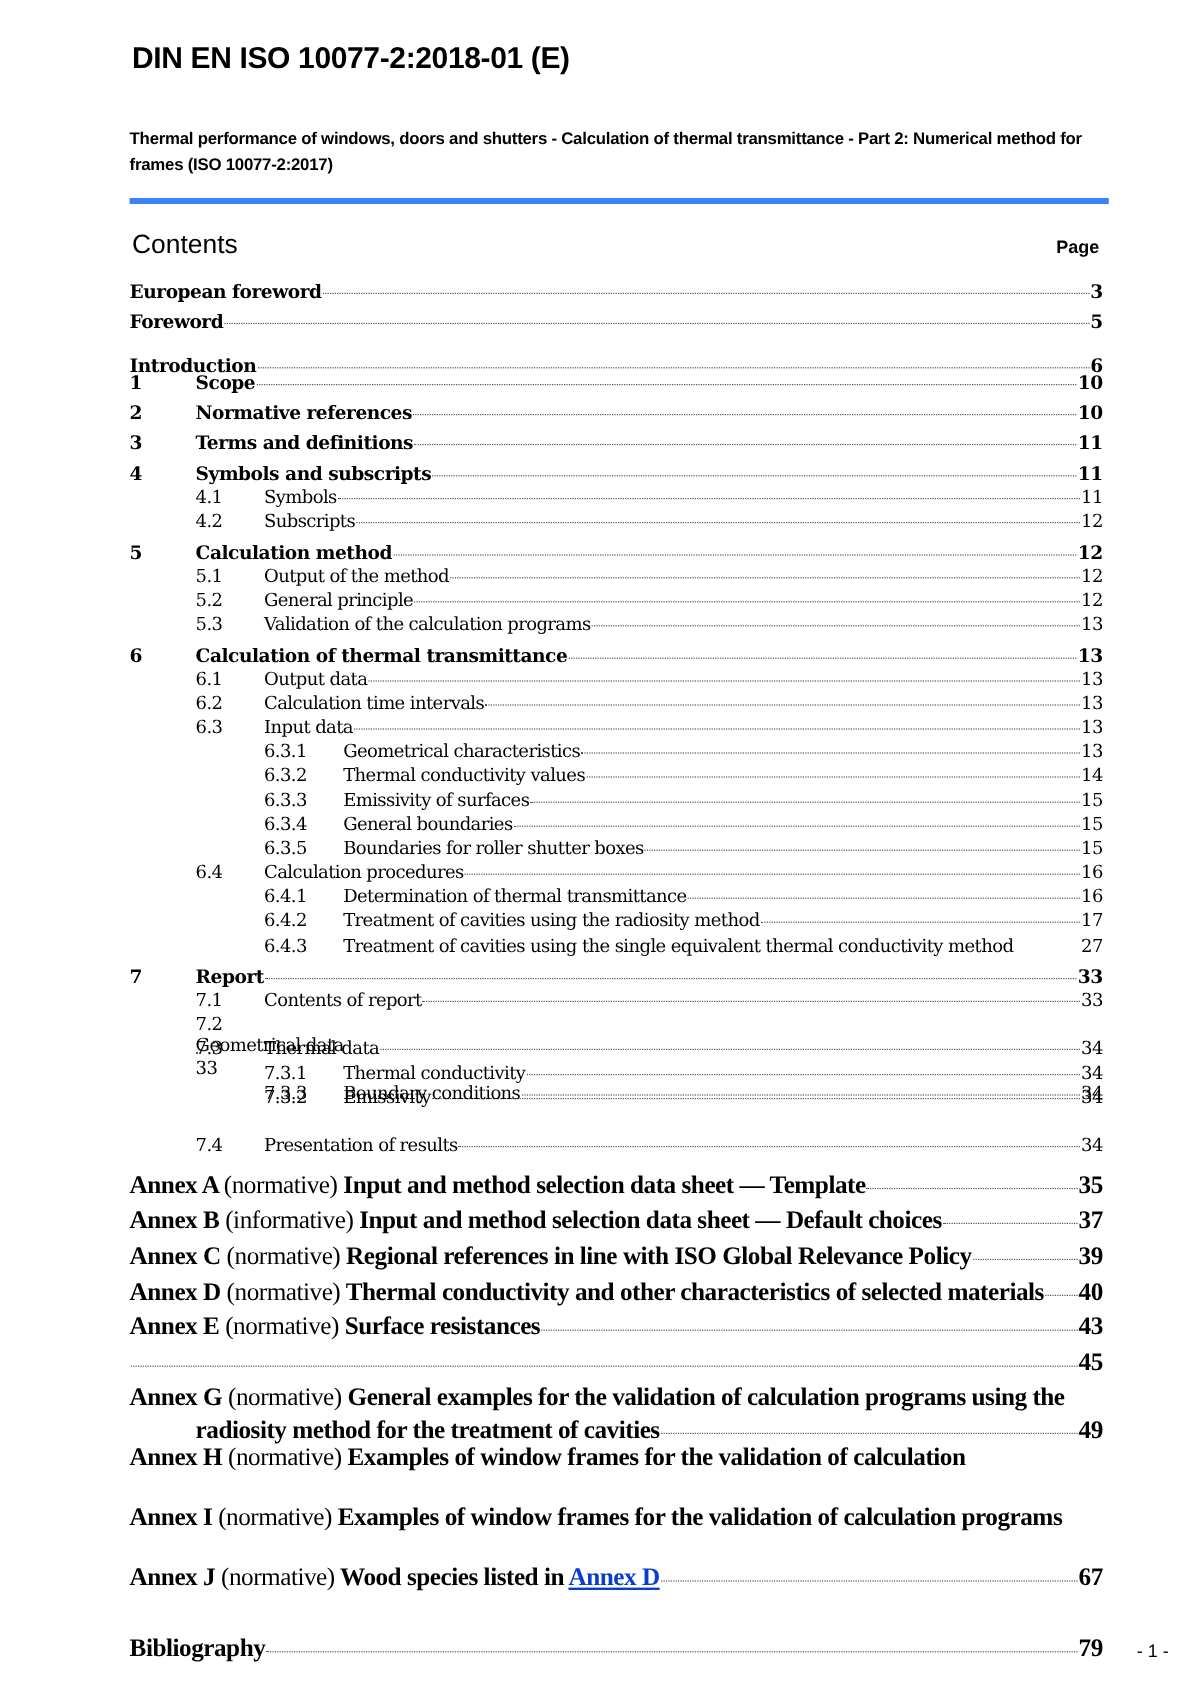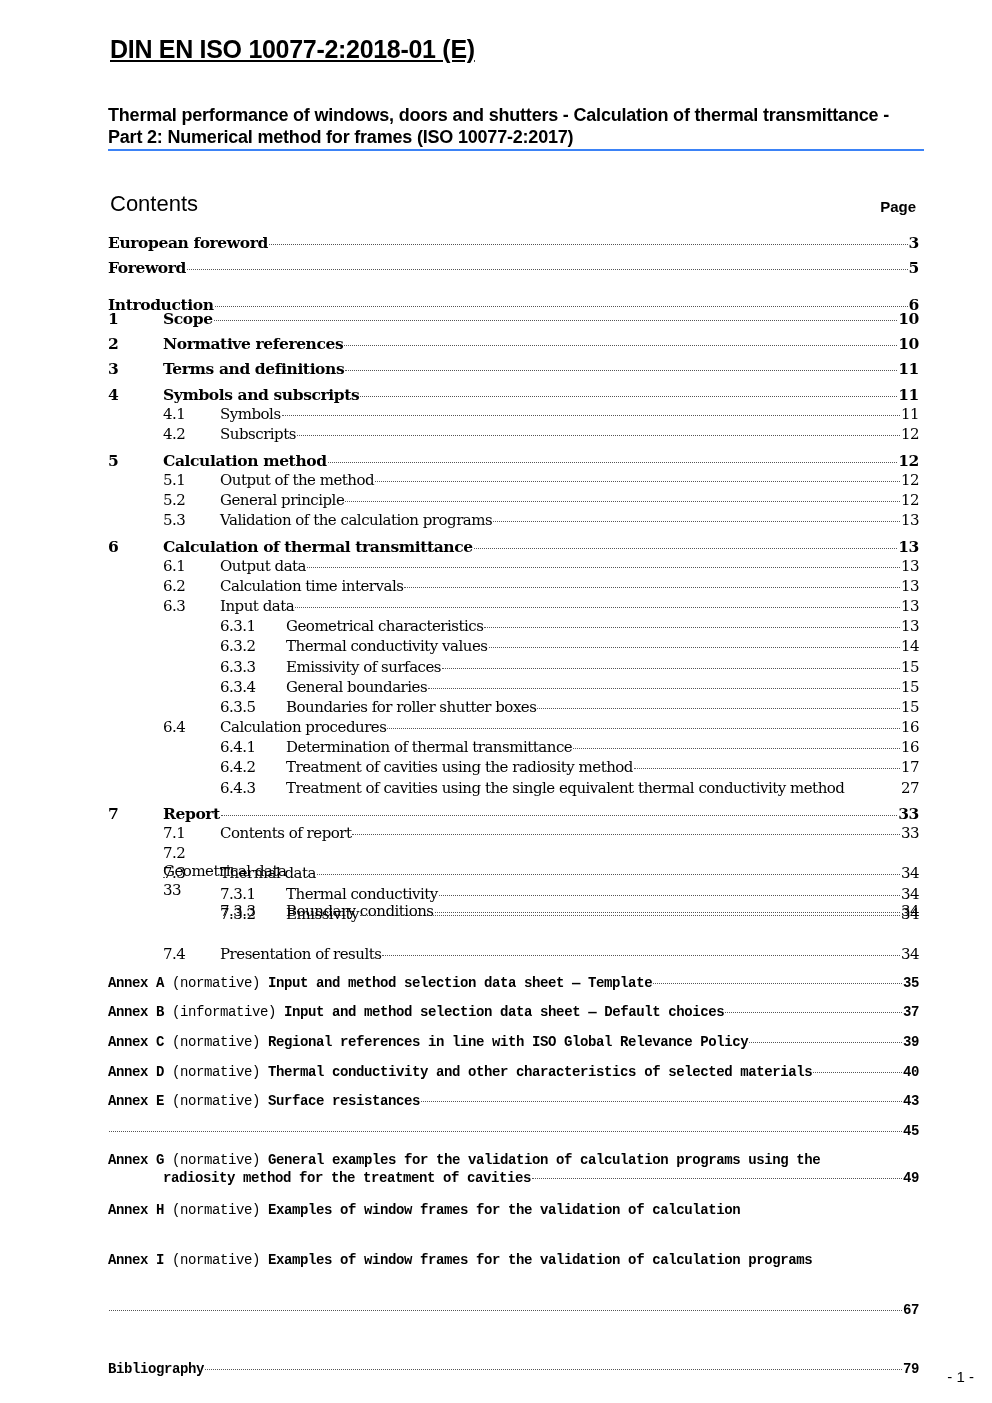--- a/index.html
+++ b/index.html
@@ -1,32 +1,32 @@
 <!DOCTYPE html>
 <html><head>
 <meta charset="utf-8">
 <style>
   html, body { margin: 0; padding: 0; background: #ffffff; }
   body { width: 992px; height: 1403px; position: relative; overflow: hidden; color: #000; }
-  .doc-id { position: absolute; left: 110px; top: 35px; font-family: "Liberation Sans", sans-serif; font-weight: bold; font-size: 25px; letter-spacing: -0.3px; text-decoration: underline; }
-  .doc-title { position: absolute; left: 108px; top: 104px; width: 816px; font-family: "Liberation Sans", sans-serif; font-weight: bold; font-size: 18px; line-height: 22px; padding-bottom: 1px; border-bottom: 2px solid #3b82f6; letter-spacing: -0.2px; }
+  .doc-id { position: absolute; left: 110px; top: 35px; font-family: "Liberation Sans", sans-serif; font-weight: bold; font-size: 25px; letter-spacing: -0.3px; }
+  .doc-title { position: absolute; left: 108px; top: 104px; width: 816px; font-family: "Liberation Sans", sans-serif; font-weight: bold; font-size: 14px; line-height: 22px; padding-bottom: 17px; border-bottom: 5px solid #3b82f6; letter-spacing: -0.2px; }
   .contents-head { position: absolute; left: 110px; top: 191px; font-family: "Liberation Sans", sans-serif; font-size: 22px; }
   .page-head { position: absolute; right: 76px; top: 198px; font-family: "Liberation Sans", sans-serif; font-weight: bold; font-size: 15px; }
   .toc { position: absolute; left: 108px; width: 811px; top: 0; font-family: "DejaVu Serif", "Liberation Serif", serif; }
   .row { position: absolute; left: 0; width: 811px; display: flex; align-items: baseline; font-size: 15px; white-space: nowrap; }
   .row.l1 { font-weight: bold; font-size: 15.5px; letter-spacing: -0.4px; }
   .row.l2, .row.l3 { font-size: 15px; letter-spacing: -0.5px; }
   .num { display: inline-block; flex: none; }
   .l1 .num { width: 55px; }
   .l2 .num { margin-left: 55px; width: 57px; }
   .l3 .num { margin-left: 112px; width: 66px; }
   .txt { flex: none; }
   .dots { flex: 1 1 auto; border-bottom: 1px dotted #555; margin: 0 1px; position: relative; top: -3px; min-width: 4px; }
   .pg { flex: none; text-align: right; }
-  .annex { position: absolute; left: 0; width: 811px; font-weight: bold; font-size: 14px; letter-spacing: -0.4px; font-family: Liberation Mono, monospace; }
+  .annex { position: absolute; left: 0; width: 811px; font-weight: bold; font-size: 21px; letter-spacing: -0.4px; font-family: Liberation Serif, serif; }
   .annex .line1 { white-space: nowrap; }
   .annex .line2 { display: flex; align-items: baseline; white-space: nowrap; padding-left: 55px; margin-top: 2px; }
   .annex .paren { font-weight: normal; }
   .link { color: #0b3dcc; text-decoration: underline; }
   .footer-page { position: absolute; right: 18px; top: 1368px; font-family: "Liberation Sans", sans-serif; font-size: 15px; }
 </style>
 </head>
 <body>
 
 <div class="doc-id">DIN EN ISO 10077-2:2018-01 (E)</div>
@@ -286,20 +286,21 @@
       </div>
     </div>
     <div class="annex" style="top: 1202px;">
       <div class="line1"><span>Annex H</span> <span class="paren">(normative)</span> <span>Examples of window frames for the validation of calculation</span></div>
     </div>
     <div class="annex" style="top: 1252px;">
       <div class="line1"><span>Annex I</span> <span class="paren">(normative)</span> <span>Examples of window frames for the validation of calculation programs</span></div>
     </div>
     <div class="annex" style="top: 1302px;">
       <div style="display: flex; align-items: baseline; white-space: nowrap;">
+        <span class="txt"><span>Annex J</span> <span class="paren">(normative)</span> <span>Wood species listed in</span> <a class="link">Annex D</a></span>
         <span class="dots"></span>
         <span class="pg">67</span>
       </div>
     </div>
     <div class="annex" style="top: 1332px; margin-top: 29px;">
       <div style="display: flex; align-items: baseline; white-space: nowrap;">
         <span class="txt">Bibliography</span>
         <span class="dots"></span>
         <span class="pg">79</span>
       </div>

